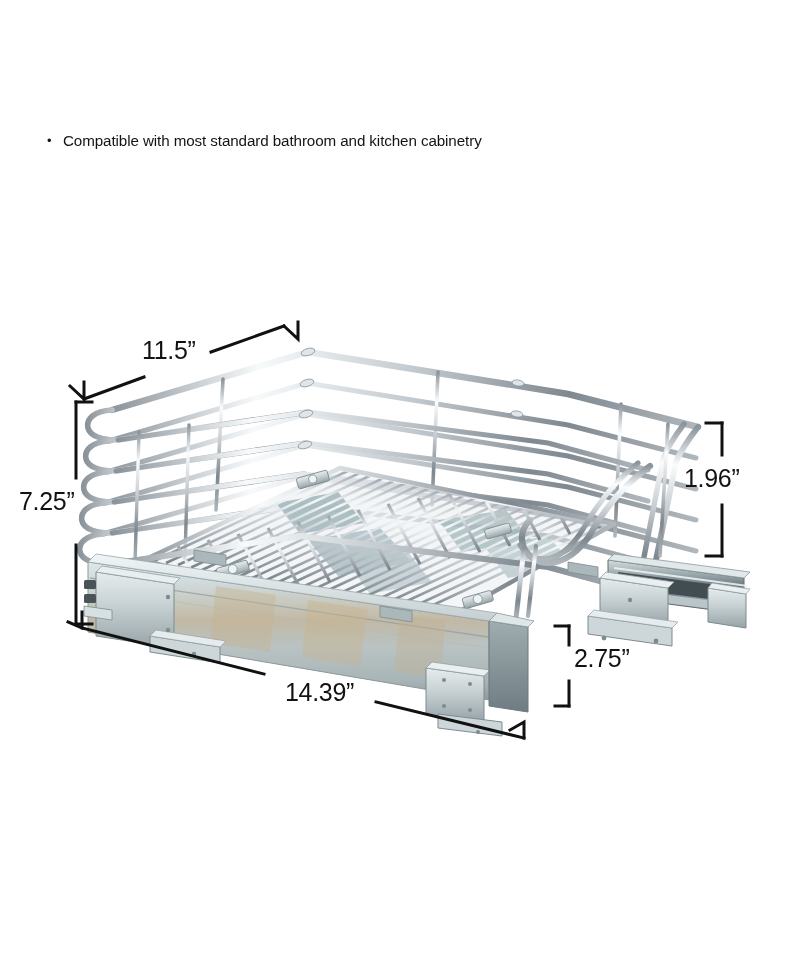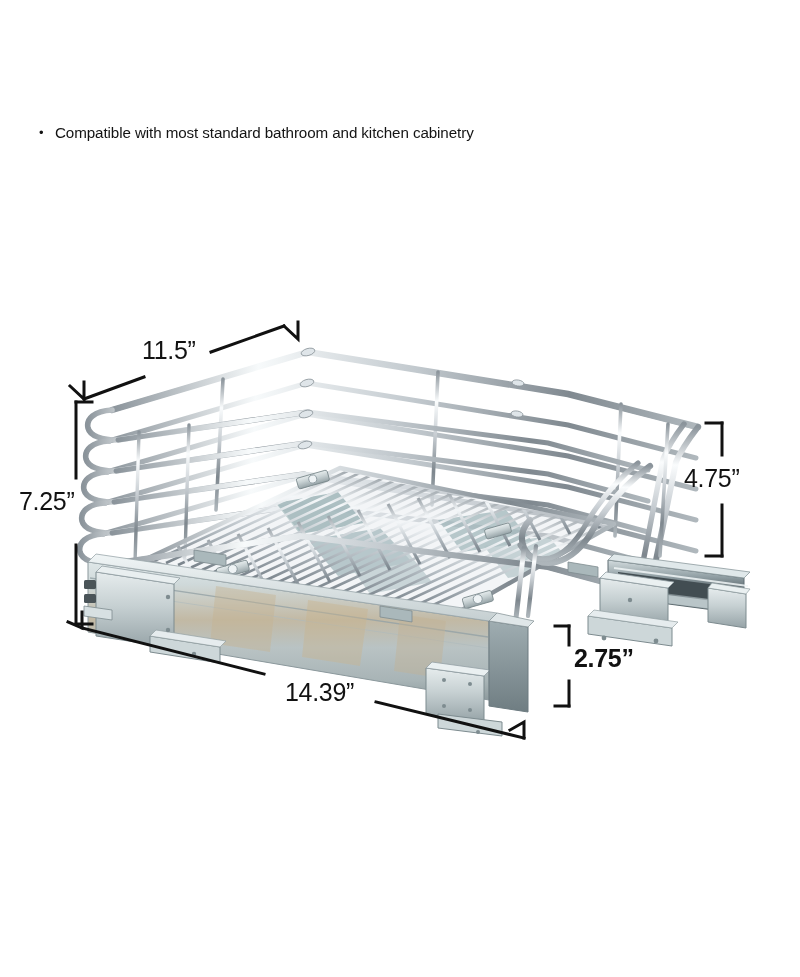--- a/index.html
+++ b/index.html
@@ -17,21 +17,21 @@
     color: #000000;
     -webkit-font-smoothing: antialiased;
   }
 
   
   #feature-list {
     position: absolute;
     left: 30px;
     top: 110px;
     width: 700px;
-    margin: 8px;
+    margin: 16px;
     padding: 0;
     list-style: none;
   }
   #feature-list li {
     position: relative;
     padding-left: 17px;
     font-size: 15.2px;
     line-height: 30px;
     letter-spacing: -0.1px;
     color: #141414;
@@ -66,21 +66,21 @@
     position: absolute;
     font-family: "Liberation Sans", sans-serif;
     font-size: 25px;
     color: #121212;
     white-space: nowrap;
     letter-spacing: -0.3px;
   }
   #dim-label-width   { left: 134px; top: 336px; }
   #dim-label-height  { left: 11px;  top: 487px; }
   #dim-label-depth   { left: 676px; top: 464px; }
-  #dim-label-clear   { left: 566px; top: 644px; font-weight: bold; }
+  #dim-label-clear   { left: 566px; top: 644px; }
   #dim-label-length  { left: 277px; top: 678px; }
 </style>
 </head>
 <body>
 
 <ul id="feature-list">
   <li>Compatible with most standard bathroom and kitchen cabinetry</li>
 </ul>
 
 <div id="product-stage">
@@ -419,16 +419,16 @@
 
         <path d="M368,702 L516,738"></path>
 
         <path d="M516,738 L516,722 L502,730"></path>
       </g>
     </g>
   </svg>
 
   <div class="dim-label" id="dim-label-width">11.5”</div>
   <div class="dim-label" id="dim-label-height">7.25”</div>
-  <div class="dim-label" id="dim-label-depth">4.75”</div>
+  <div class="dim-label" id="dim-label-depth">1.96”</div>
   <div class="dim-label" id="dim-label-clear">2.75”</div>
   <div class="dim-label" id="dim-label-length">14.39”</div>
 </div>
 
 </body></html>

